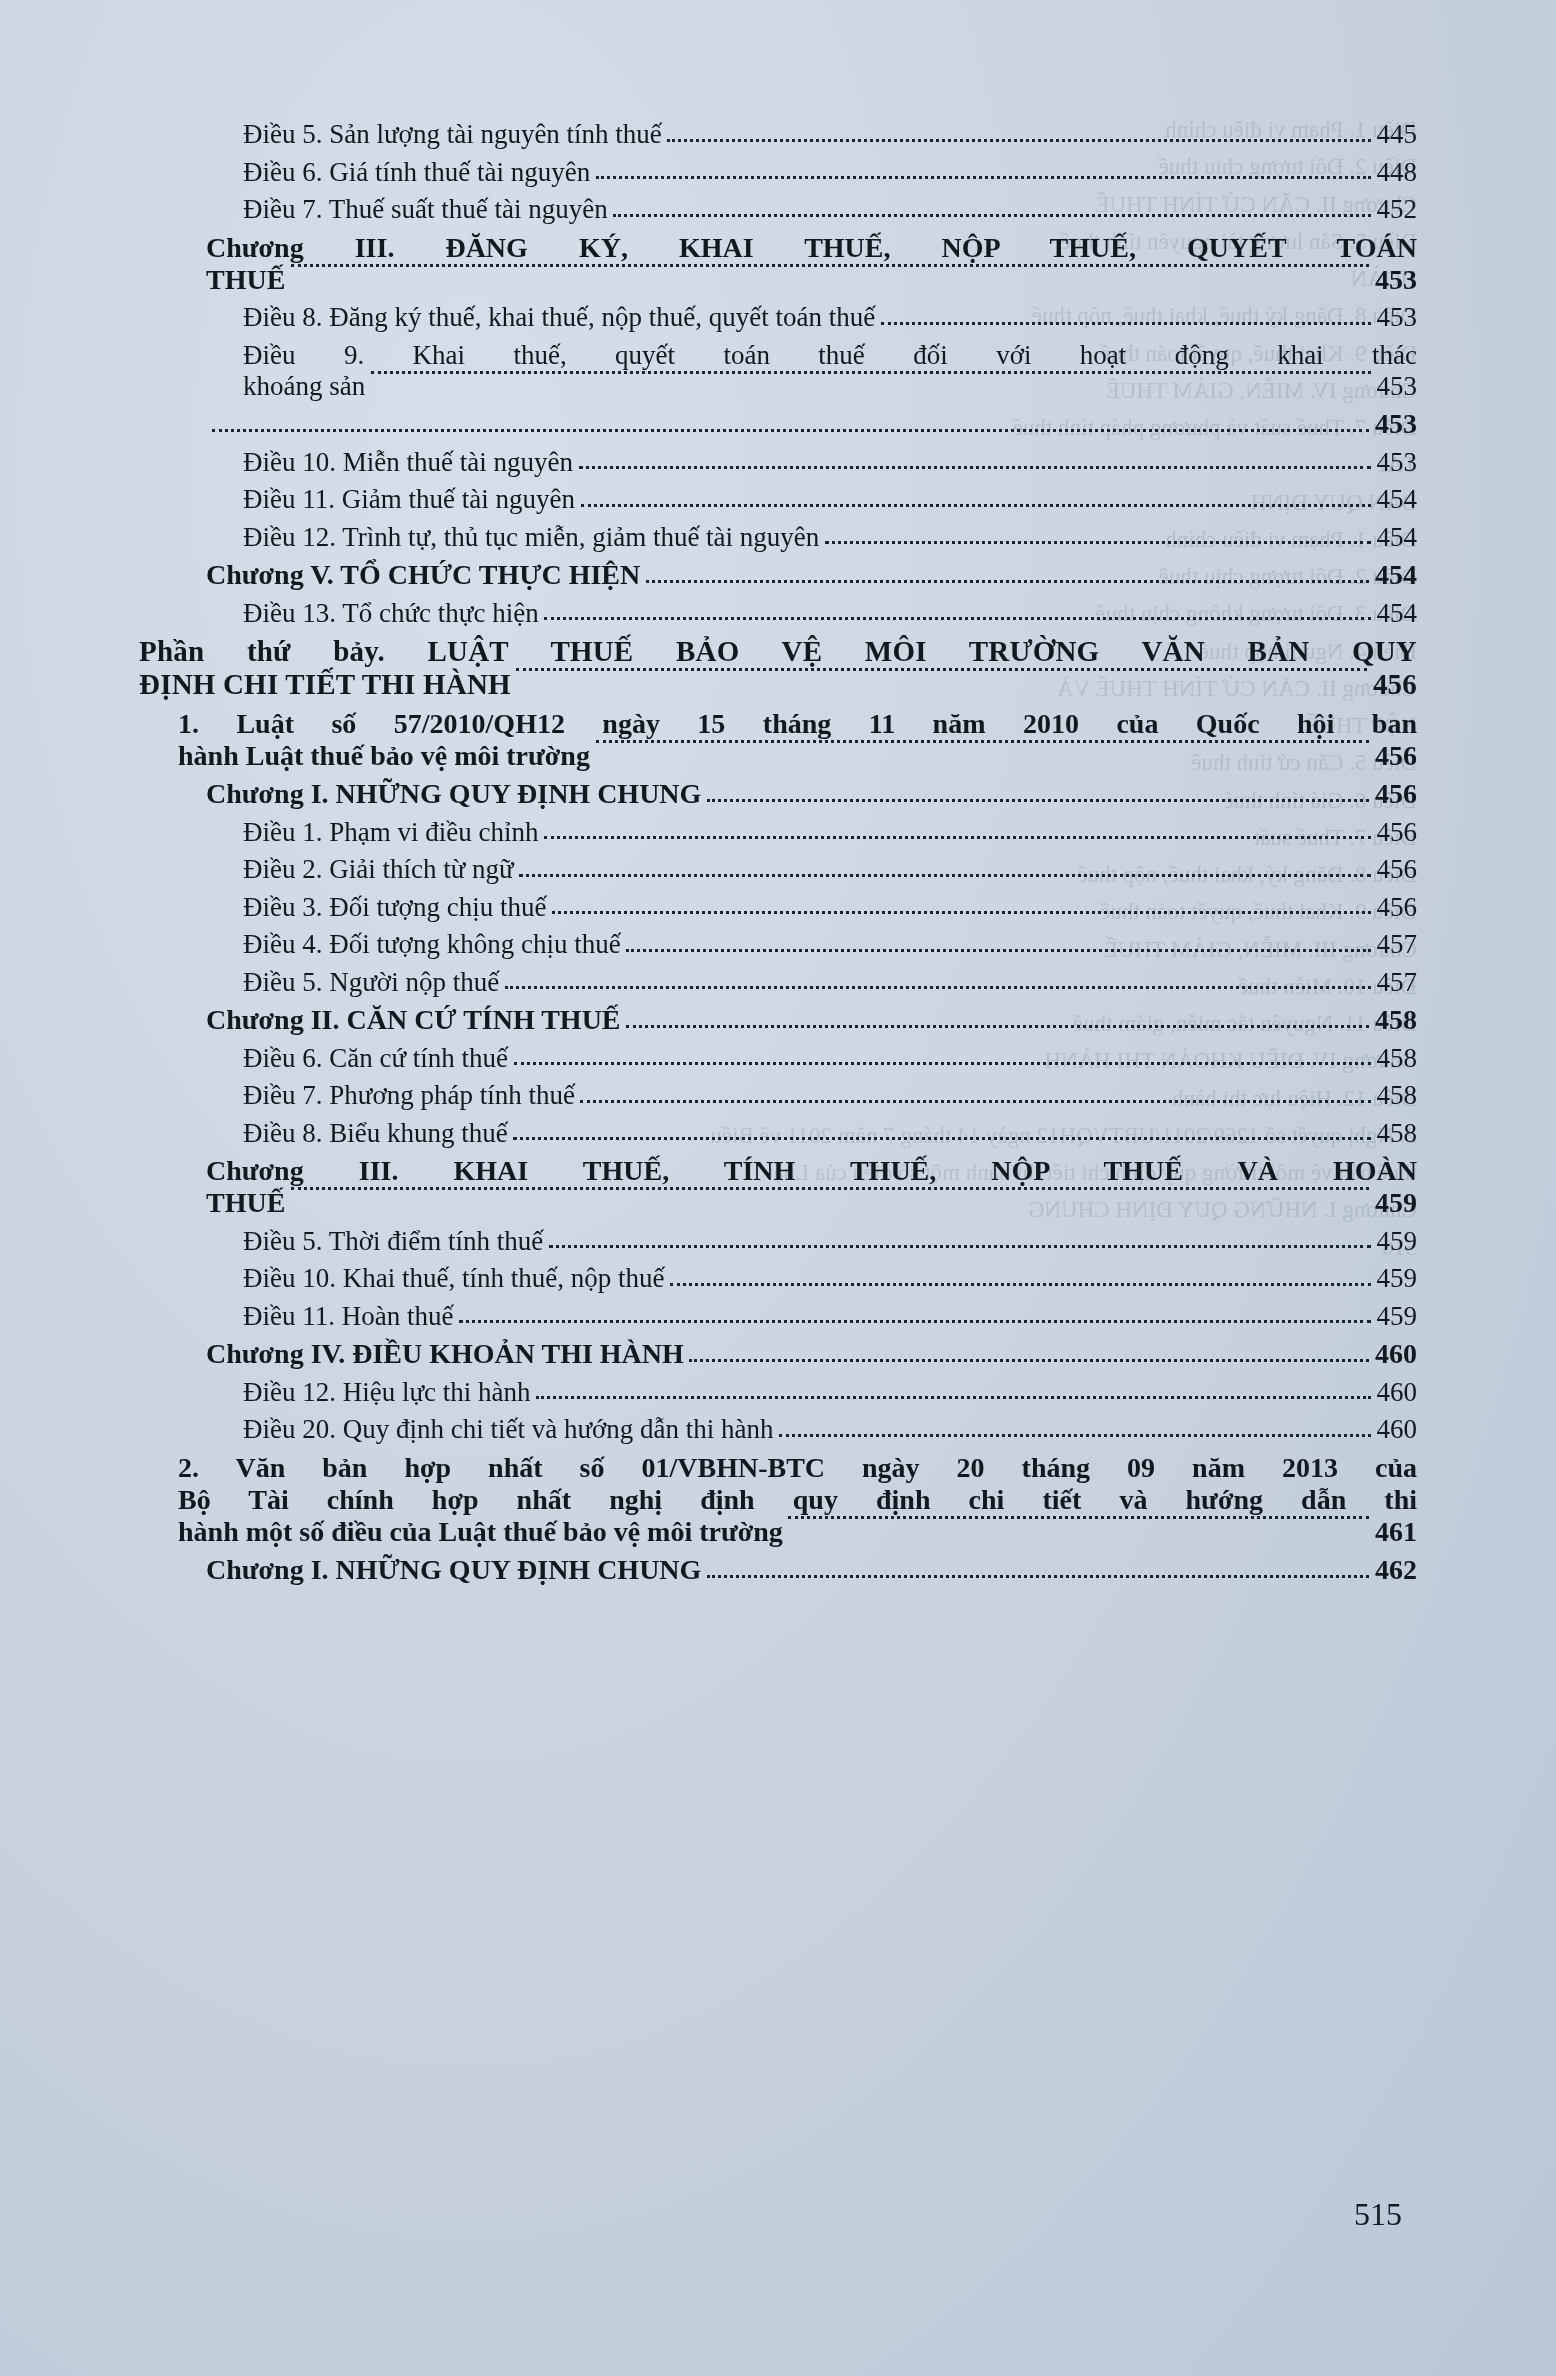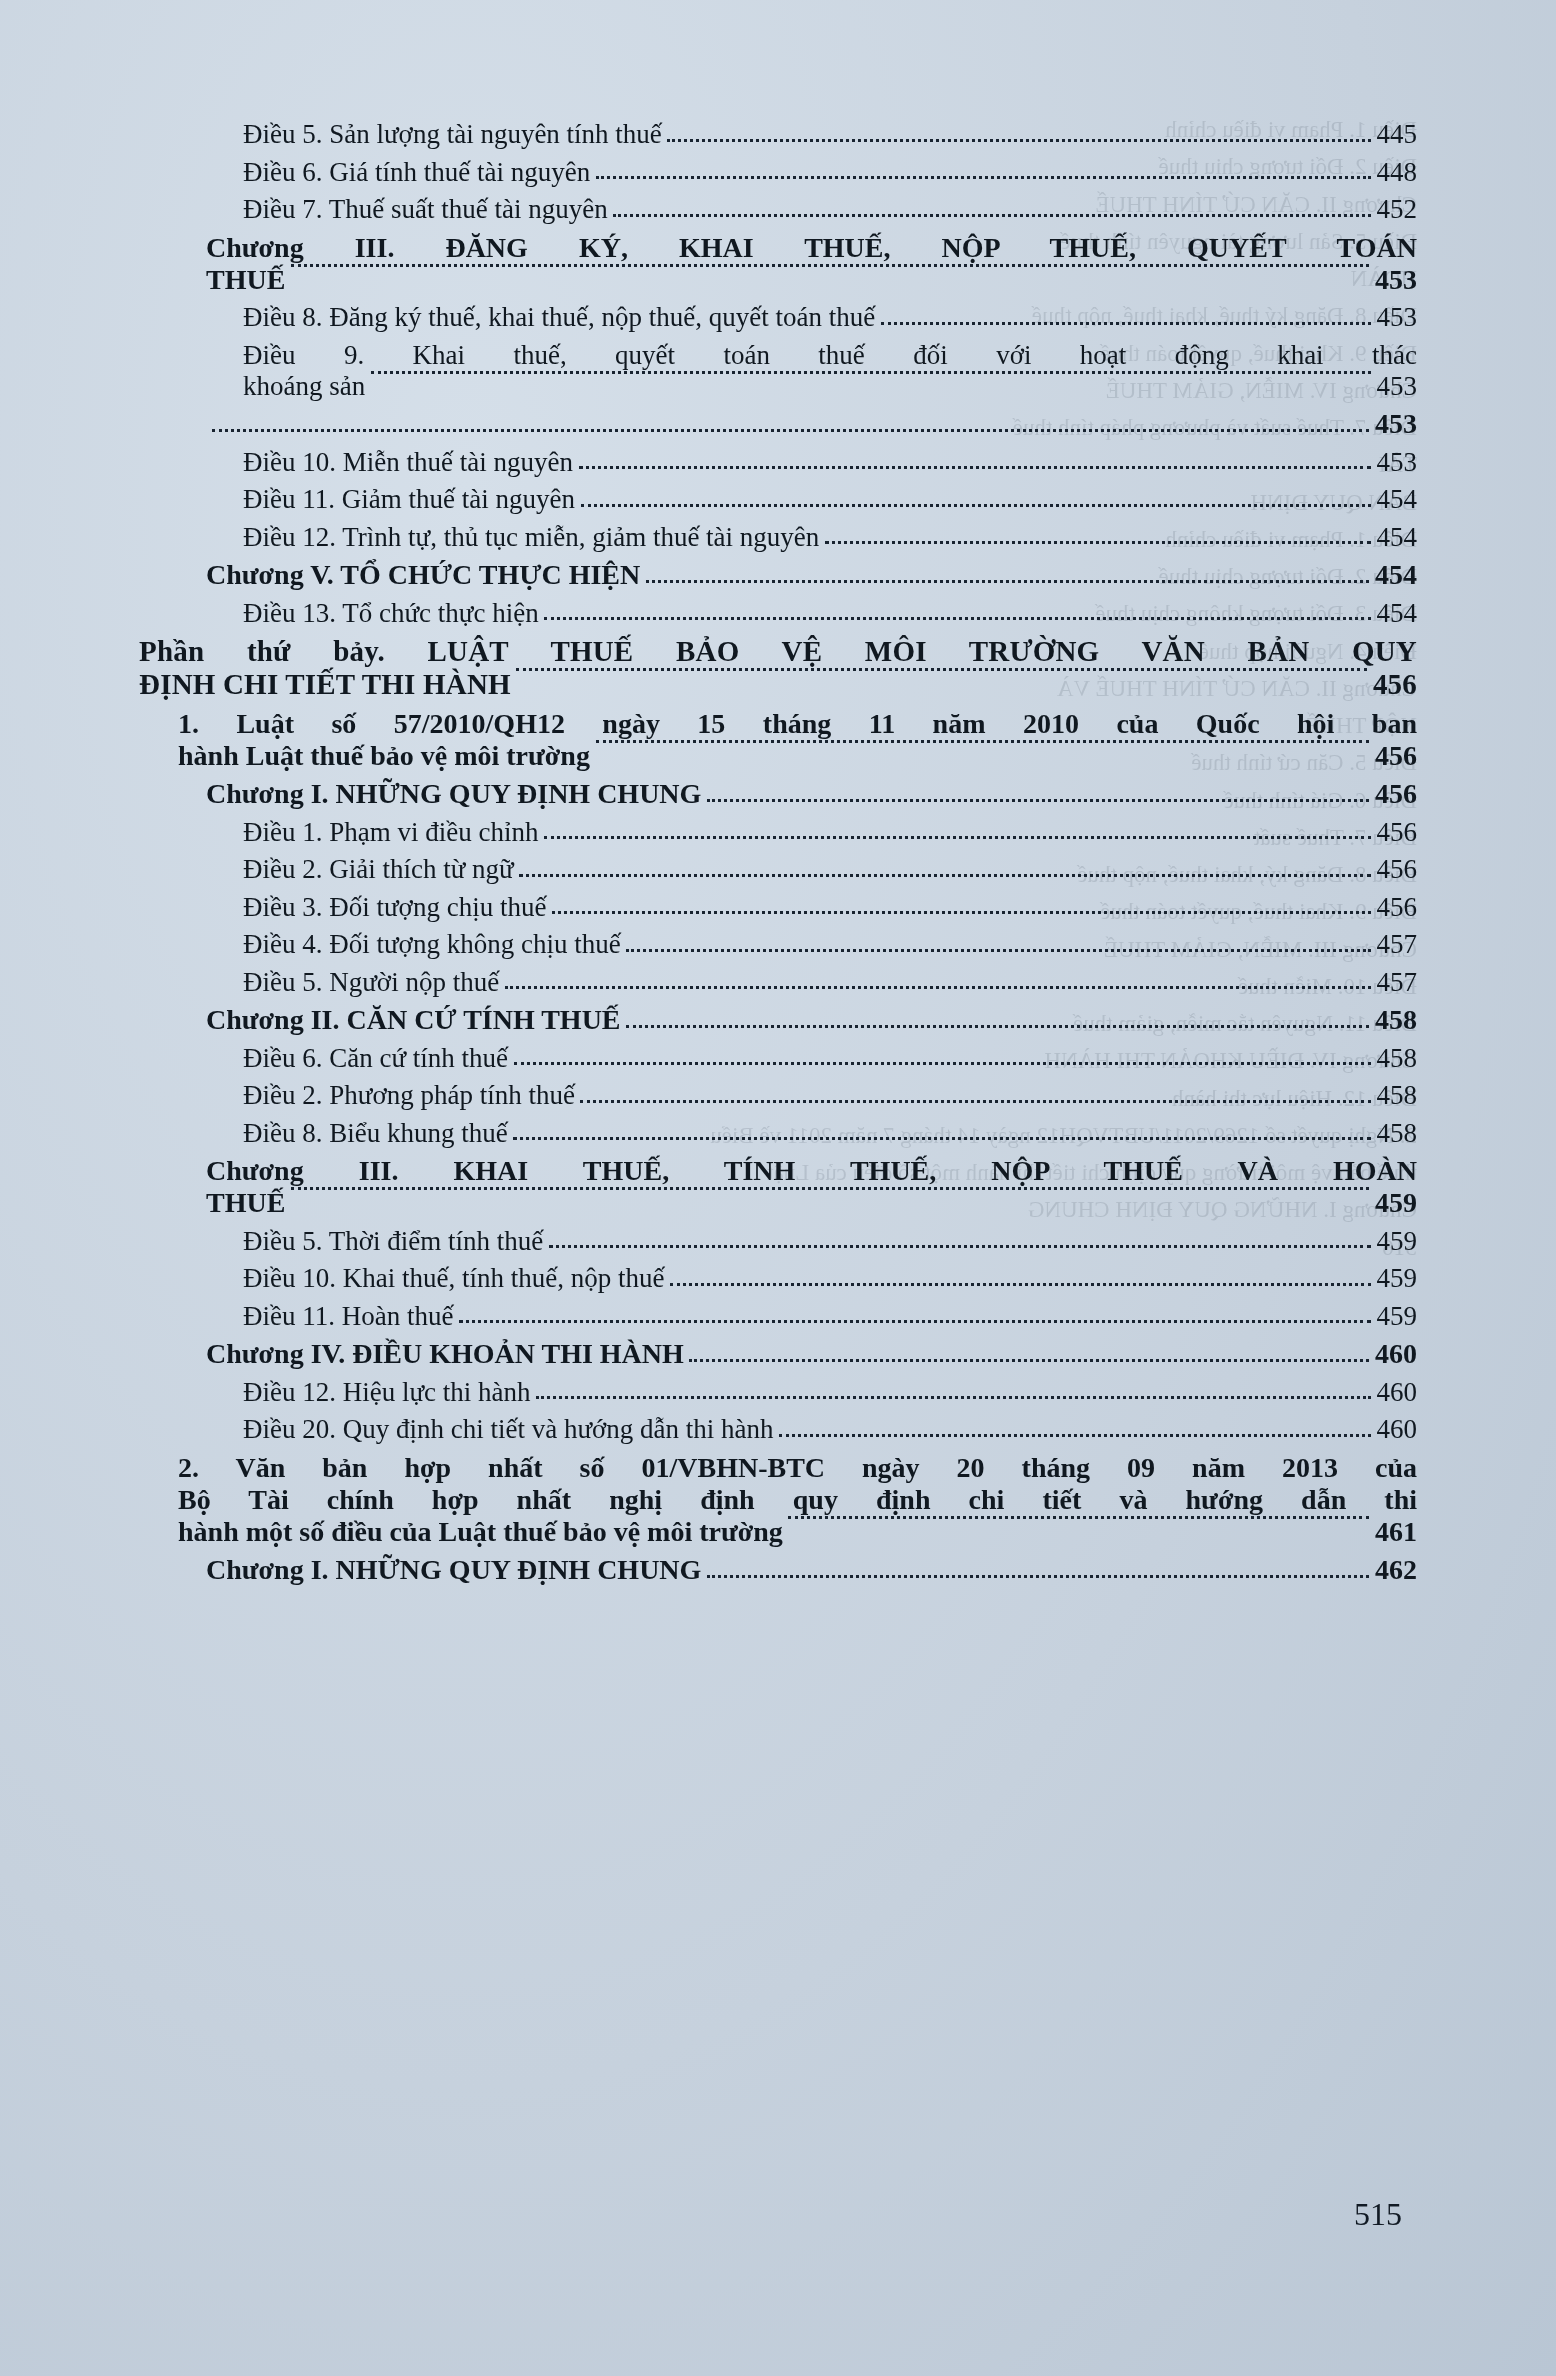--- a/index.html
+++ b/index.html
@@ -275,21 +275,21 @@
         <span class="txt">Chương II. CĂN CỨ TÍNH THUẾ</span>
         <span class="leader"></span>
         <span class="pg">458</span>
       </div>
       <div class="entry lvl-dieu">
         <span class="txt">Điều 6. Căn cứ tính thuế</span>
         <span class="leader"></span>
         <span class="pg">458</span>
       </div>
       <div class="entry lvl-dieu">
-        <span class="txt">Điều 2. Phương pháp tính thuế</span>
+        <span class="txt">Điều 7. Phương pháp tính thuế</span>
         <span class="leader"></span>
         <span class="pg">458</span>
       </div>
       <div class="entry lvl-dieu">
         <span class="txt">Điều 8. Biểu khung thuế</span>
         <span class="leader"></span>
         <span class="pg">458</span>
       </div>
       <div class="entry lvl-chuong multi">
         <span class="line1 justify-line">Chương III. KHAI THUẾ, TÍNH THUẾ, NỘP THUẾ VÀ HOÀN</span>

